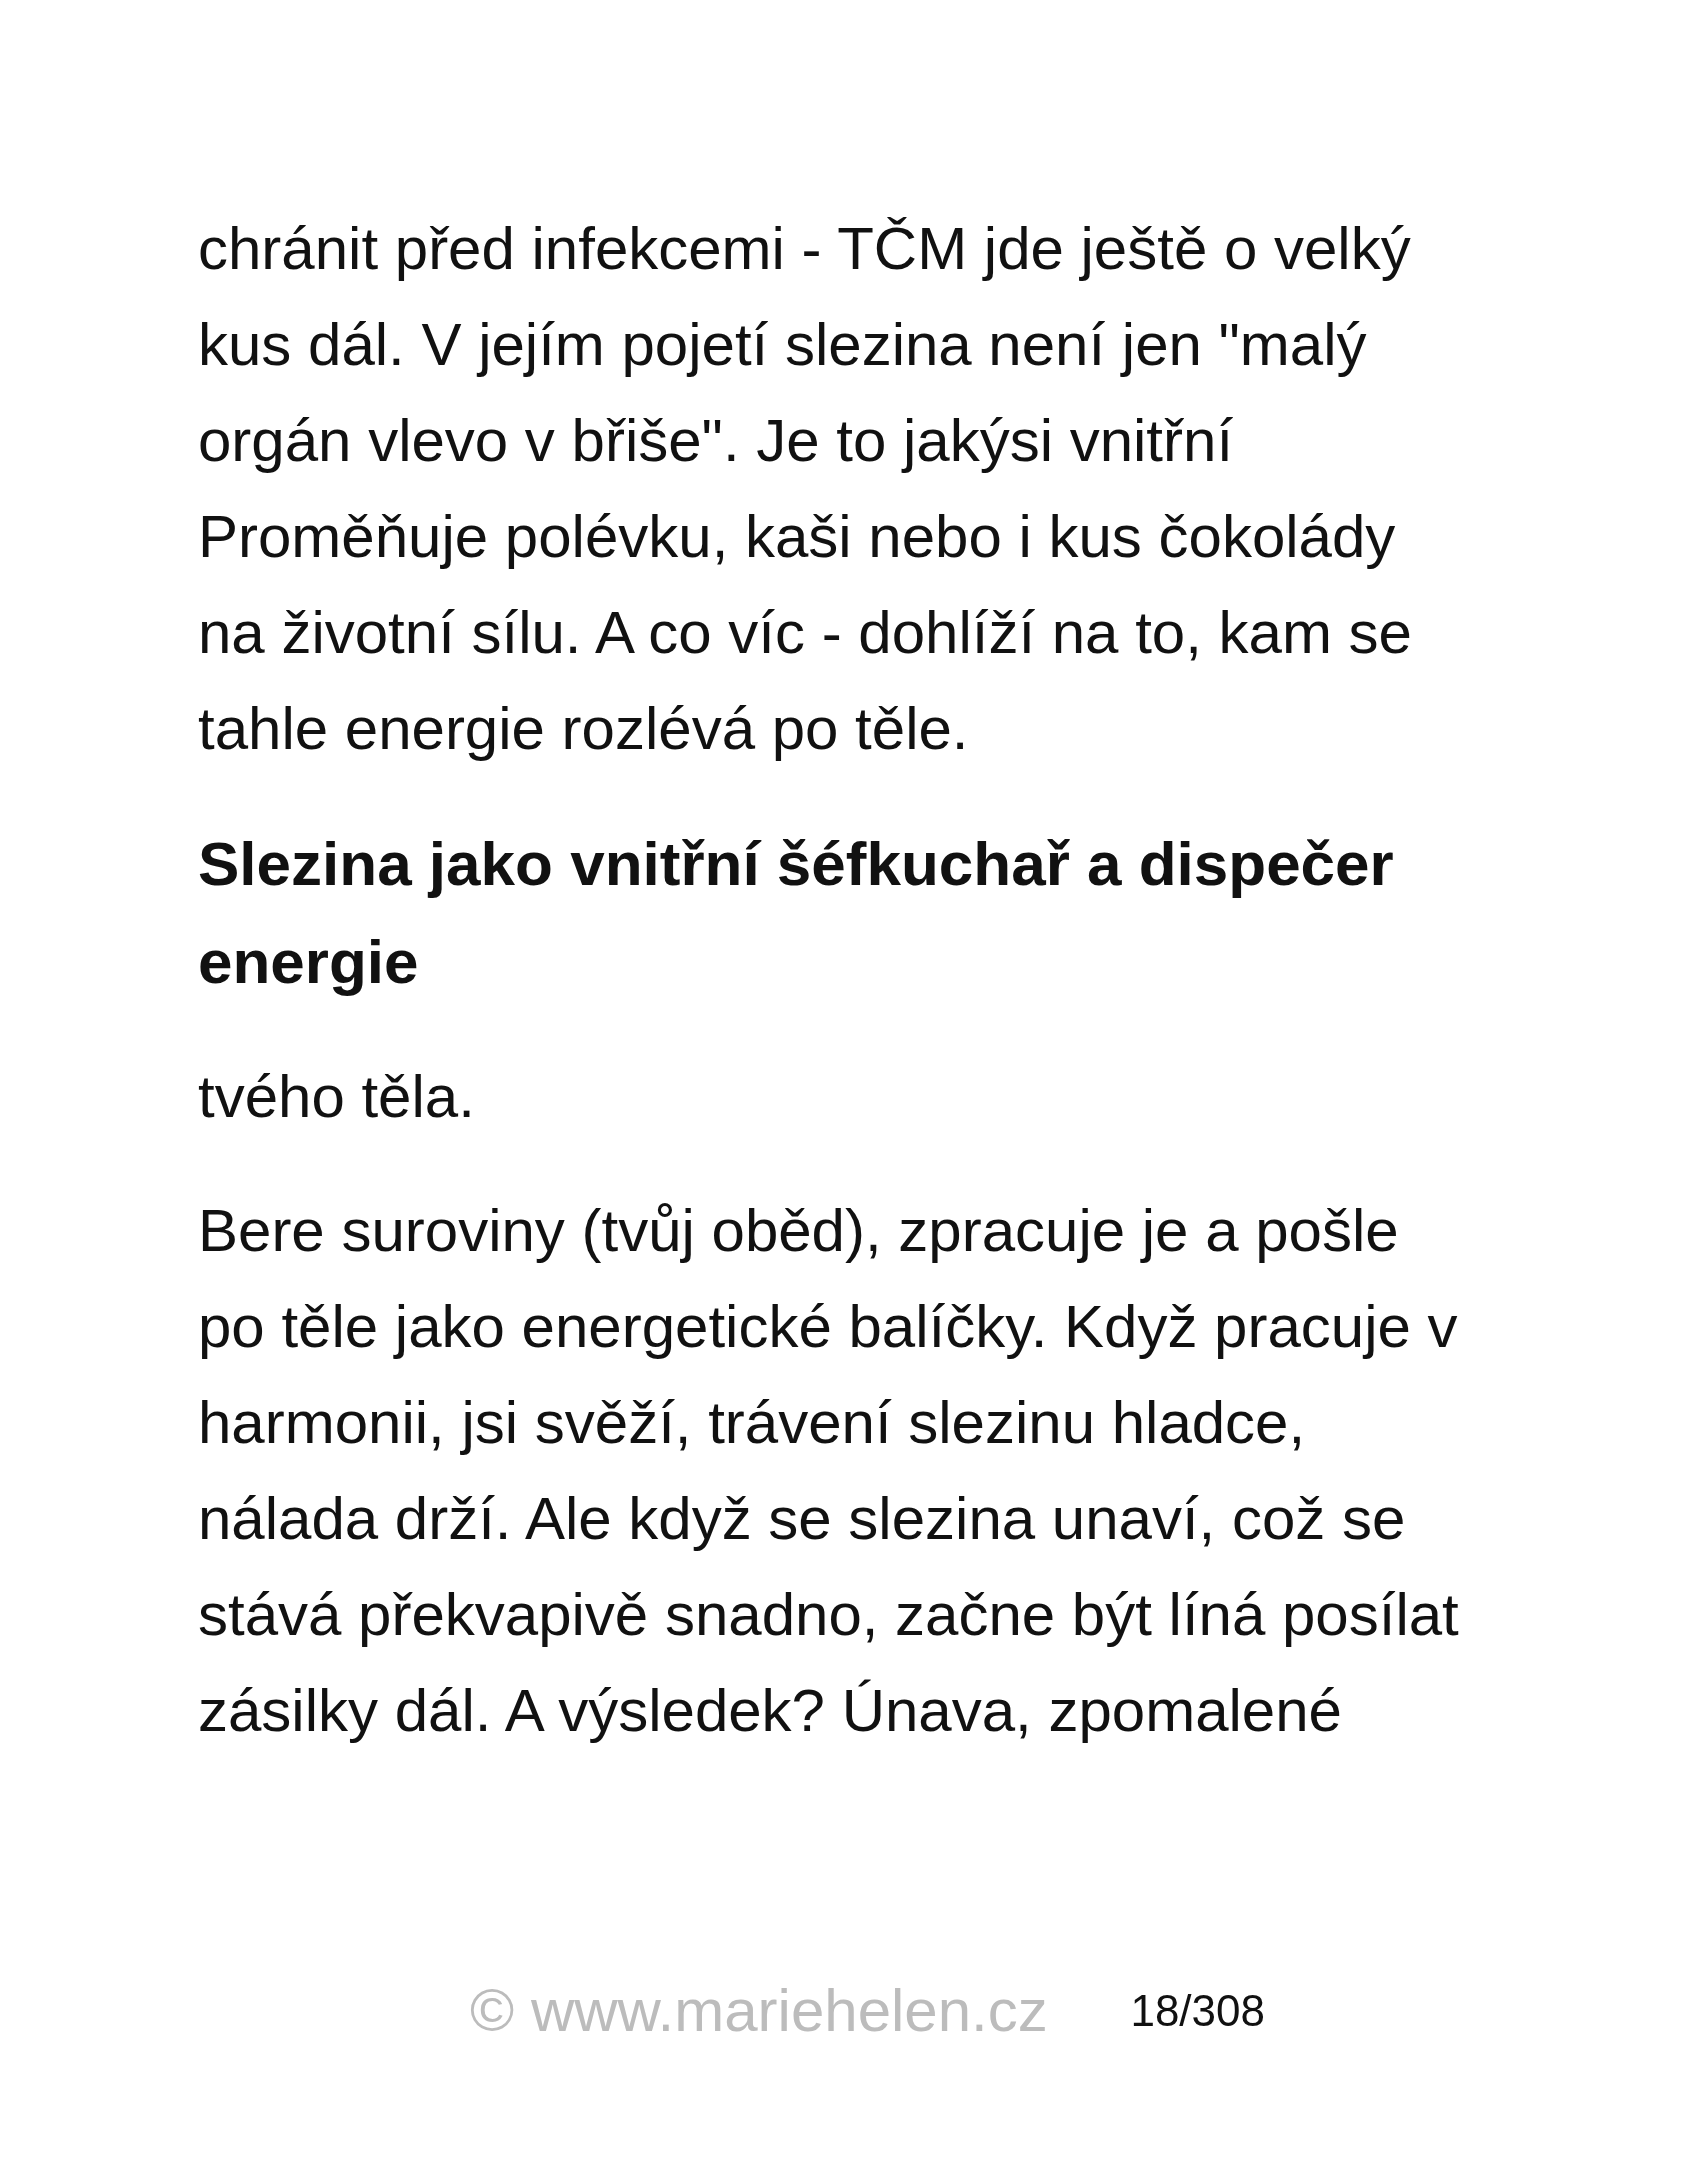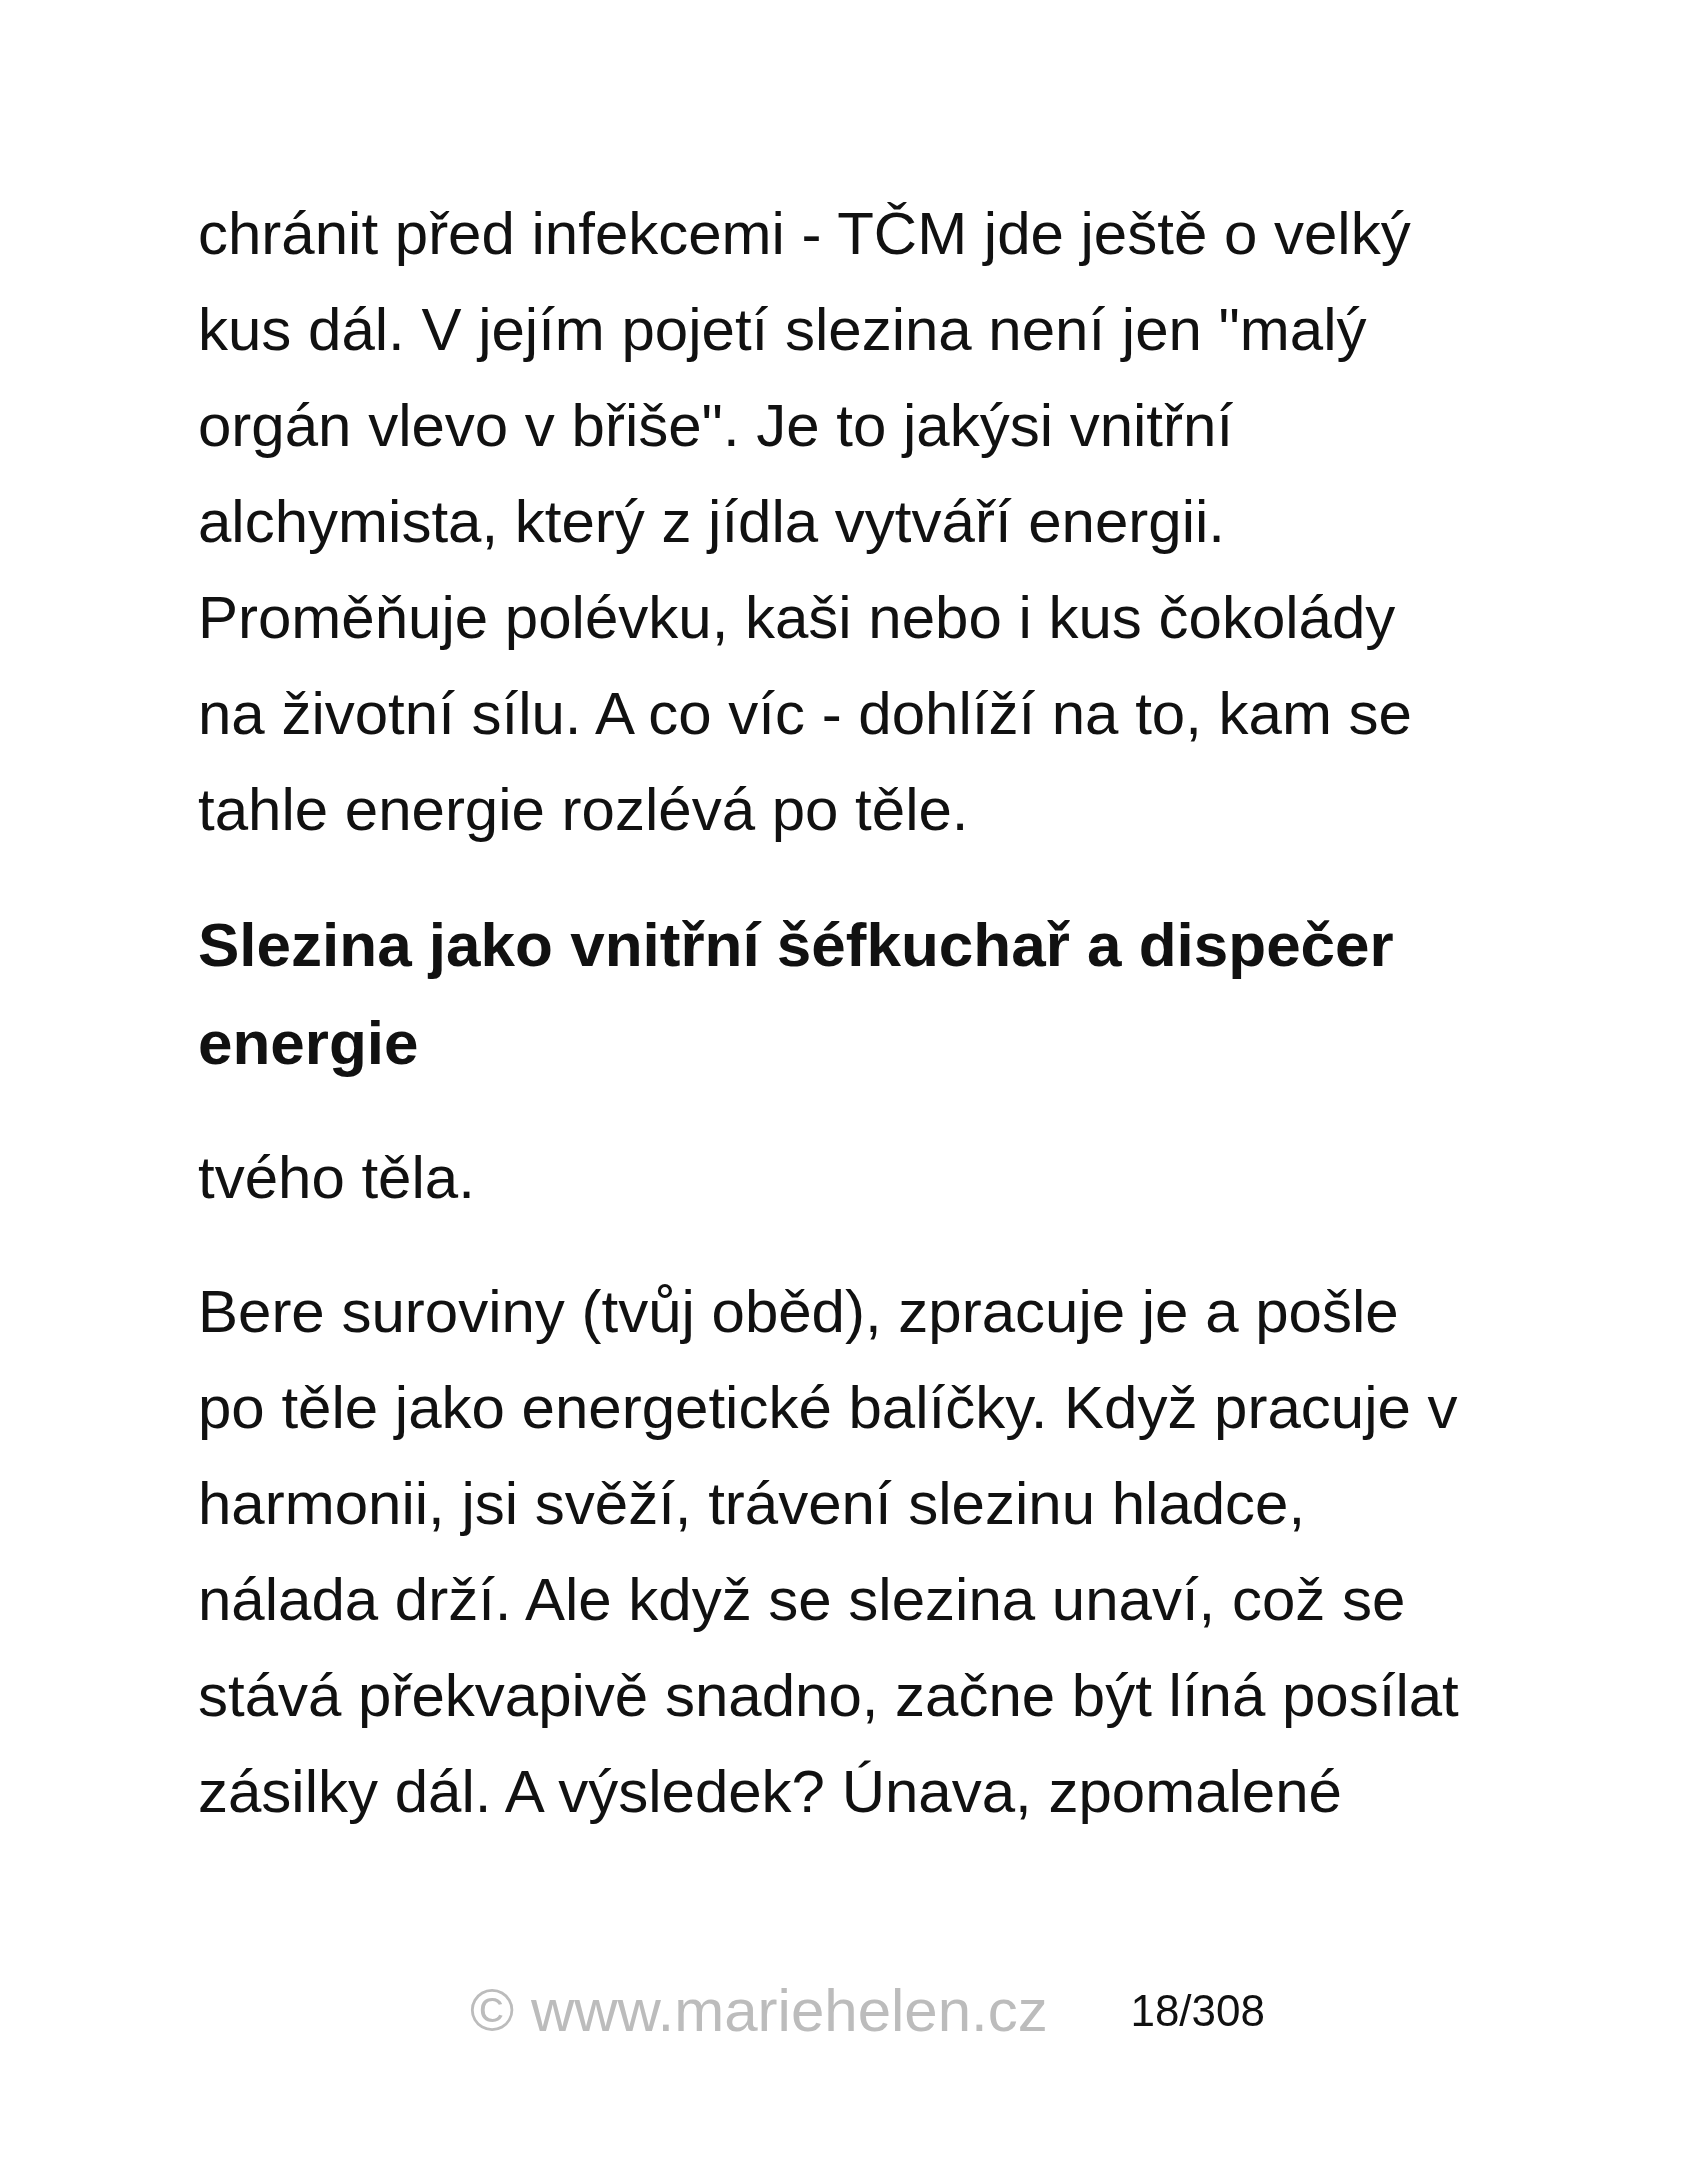--- a/index.html
+++ b/index.html
@@ -20,21 +20,21 @@
     background: #ffffff;
   }
   .body-text {
     position: absolute;
     left: 198px;
     top: 0;
     width: 1329px;
     color: #111111;
   }
   .para {
-    margin: 0 0 38px 0;
+    margin: 15px 0 38px 0;
     padding: 0;
   }
   .para.first {
     padding-top: 186px;
   }
   .line {
     font-size: 60px;
     line-height: 96px;
     white-space: pre;
     letter-spacing: 0;
@@ -78,21 +78,20 @@
 <body>
 
 <div class="page">
 
   <div class="body-text">
 
     <div class="para first">
       <div class="line">chránit před infekcemi - TČM jde ještě o velký</div>
       <div class="line">kus dál. V jejím pojetí slezina není jen "malý</div>
       <div class="line">orgán vlevo v břiše". Je to jakýsi vnitřní</div>
-      <div class="line">alchymista, který z jídla vytváří energii.</div>
       <div class="line">Proměňuje polévku, kaši nebo i kus čokolády</div>
       <div class="line">na životní sílu. A co víc - dohlíží na to, kam se</div>
       <div class="line">tahle energie rozlévá po těle.</div>
     </div>
 
     <div class="heading">
       <div class="line">Slezina jako vnitřní šéfkuchař a dispečer</div>
       <div class="line">energie</div>
     </div>
 

